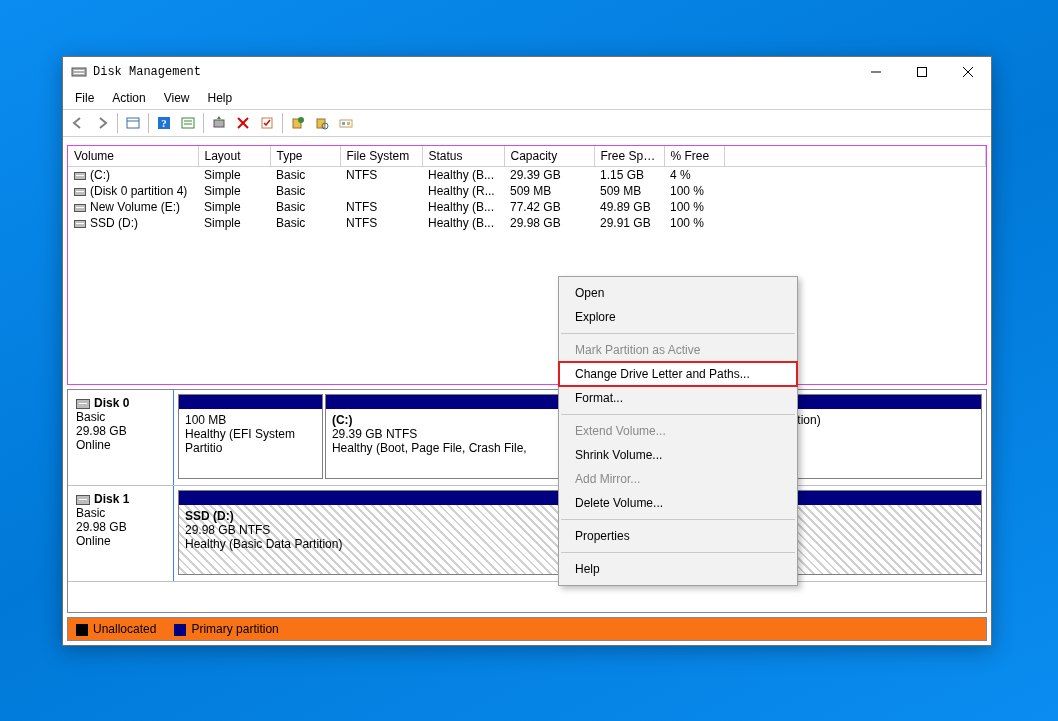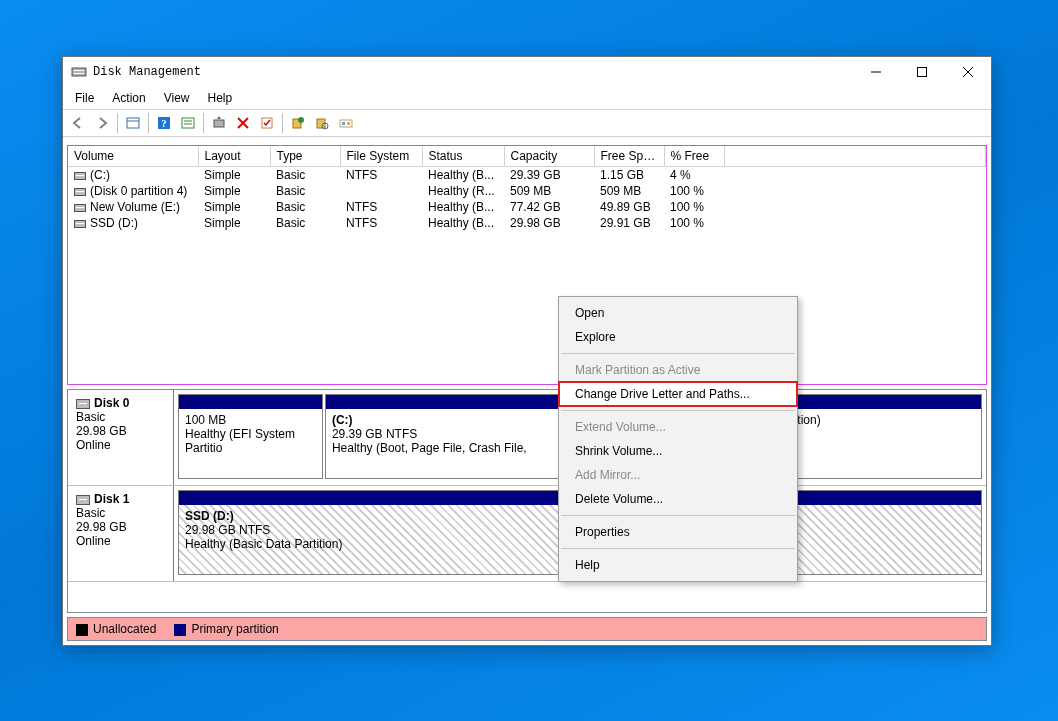--- a/index.html
+++ b/index.html
@@ -148,35 +148,34 @@
     background-image: repeating-linear-gradient(45deg,#fff 0,#fff 4px,#d0d0d0 4px,#d0d0d0 6px);
   }
   .part .pb-title { font-weight:bold; }
 
   .legend {
     height: 24px;
     margin: 4px 4px 4px 4px;
     border: 1px solid #828790;
     display:flex; align-items:center;
     padding: 0 8px; gap:18px;
-    background:#fca5a5;
+    background:#f97316;
   }
   .legend .swatch { display:inline-block; width:12px; height:12px; vertical-align:middle; margin-right:5px; }
 
   
   .ctx {
     position:absolute;
     left:558px; top:276px;
     width:240px;
     background:#f2f2f2;
     border:1px solid #a0a0a0;
     box-shadow:3px 3px 6px rgba(0,0,0,.25);
     padding:4px 0;
     z-index:50;
-    margin-top:20px;
   }
   .ctx .mi {
     padding:5px 16px;
     color:#000;
   }
   .ctx .mi.disabled { color:#8a8a8a; }
   .ctx .sep { height:1px; background:#c8c8c8; margin:4px 2px; }
   .ctx .mi.highlighted {
     outline:2px solid #e02020;
     outline-offset:-1px;
@@ -441,20 +440,21 @@
     </div>
   </div>
 </div>
 
 <div class="ctx">
   <div class="mi">Open</div>
   <div class="mi">Explore</div>
   <div class="sep"></div>
   <div class="mi disabled">Mark Partition as Active</div>
   <div class="mi highlighted">Change Drive Letter and Paths...</div>
+  <div class="mi">Format...</div>
   <div class="sep"></div>
   <div class="mi disabled">Extend Volume...</div>
   <div class="mi">Shrink Volume...</div>
   <div class="mi disabled">Add Mirror...</div>
   <div class="mi">Delete Volume...</div>
   <div class="sep"></div>
   <div class="mi">Properties</div>
   <div class="sep"></div>
   <div class="mi">Help</div>
 </div>

